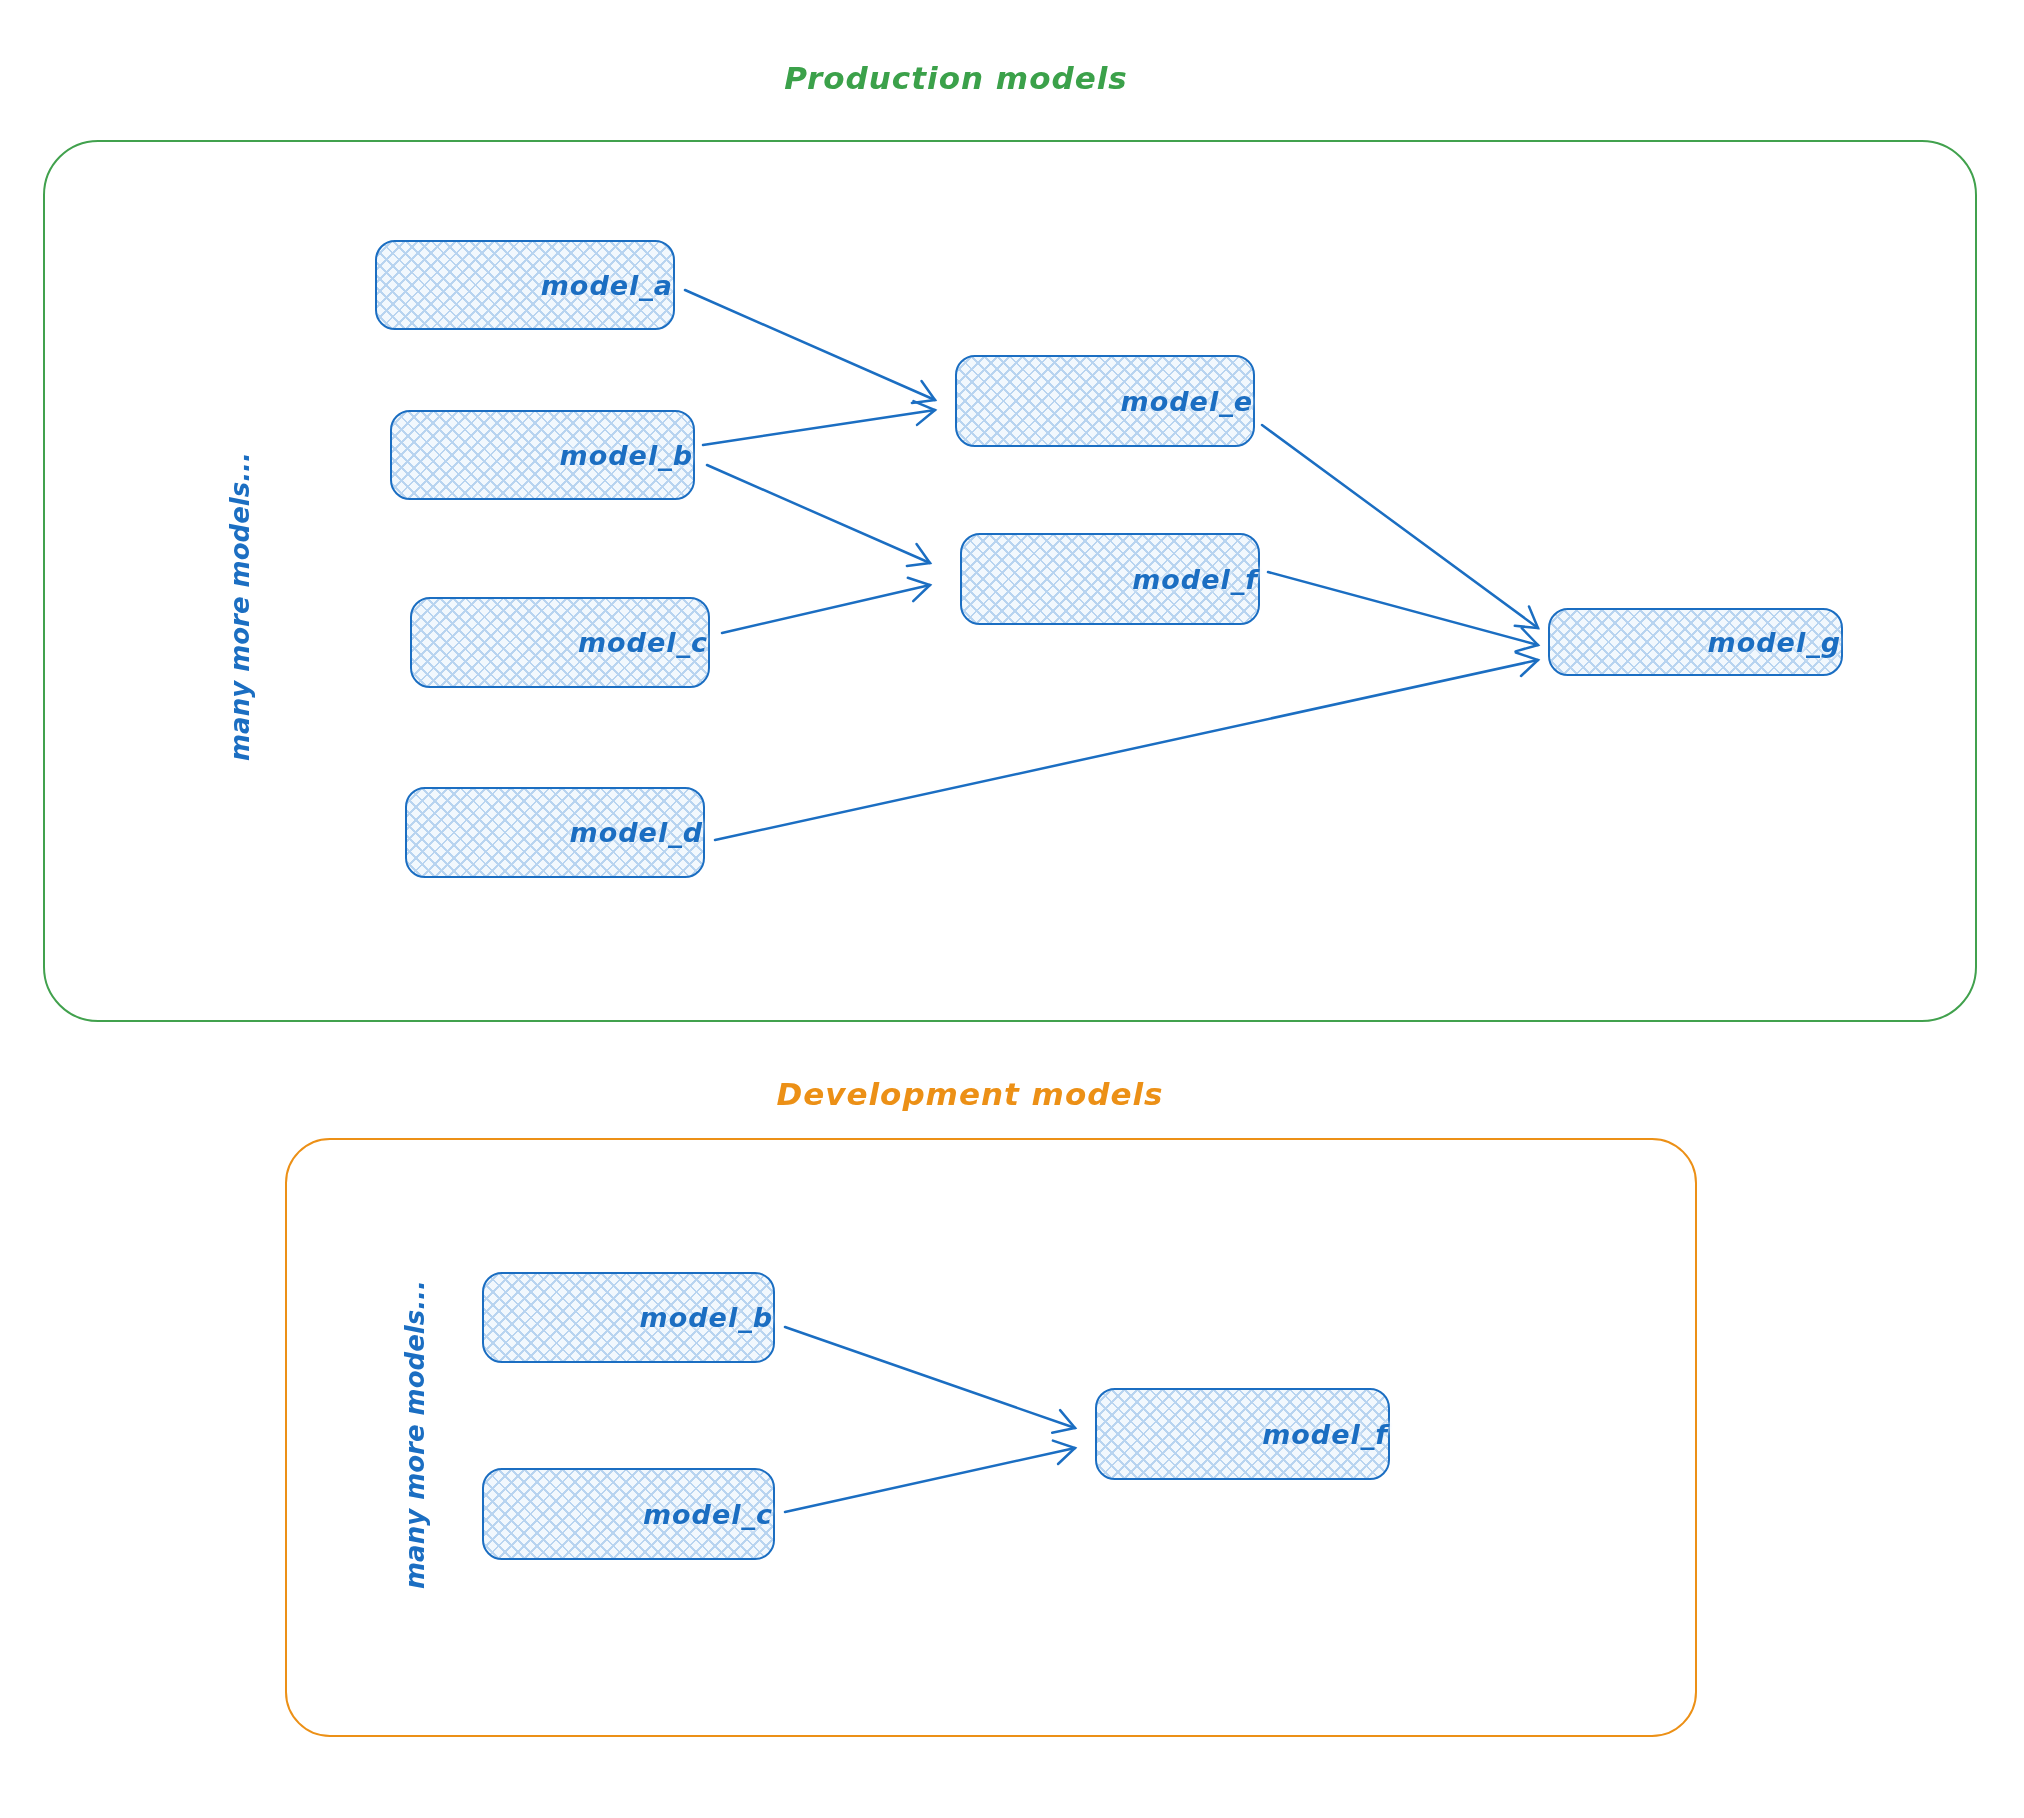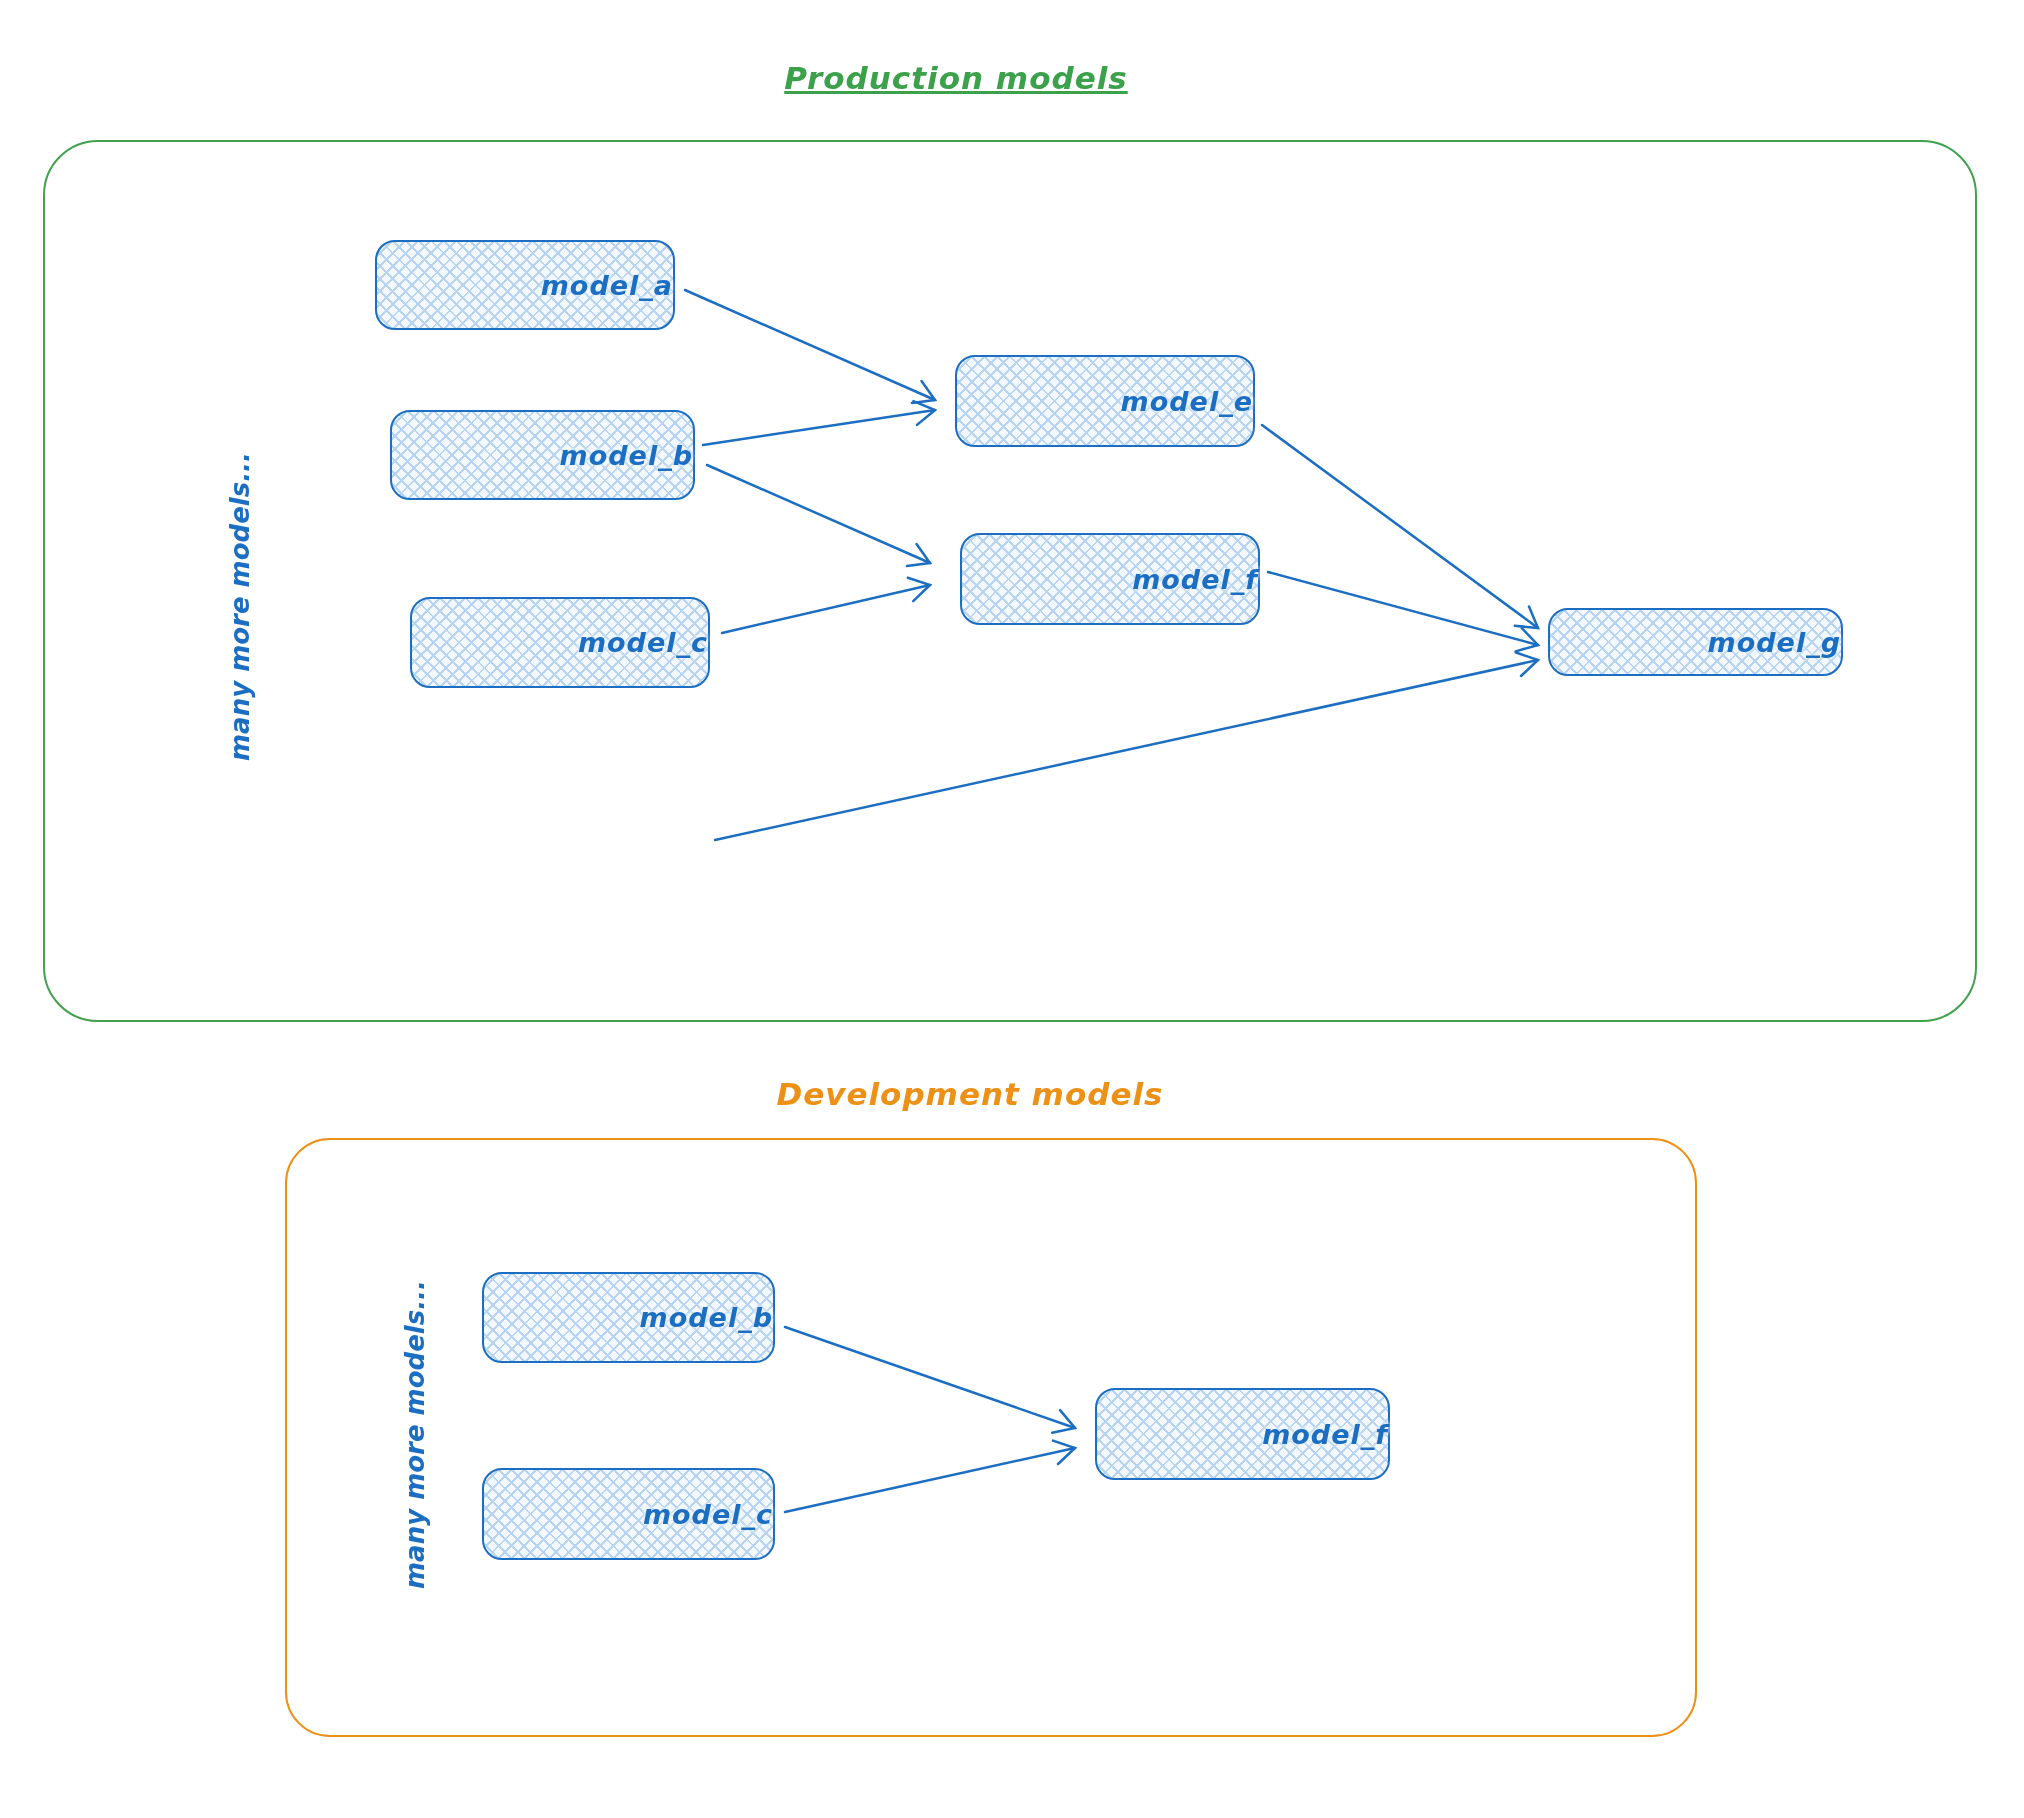--- a/index.html
+++ b/index.html
@@ -28,21 +28,21 @@
   }
   .section-title {
     position: absolute;
     transform: translateX(-50%);
     font-size: 31px;
     font-style: italic;
     font-weight: 600;
     letter-spacing: 1px;
     white-space: nowrap;
   }
-  .section-title.production { left: 956px; top: 60px; color: #3ba14a; text-decoration: underline; }
+  .section-title.production { left: 956px; top: 60px; color: #3ba14a; }
   .section-title.development { left: 970px; top: 1076px; color: #ec9016; }
   .side-label {
     position: absolute;
     width: 300px;
     text-align: center;
     transform: rotate(-90deg);
     font-size: 26px;
     font-style: italic;
     font-weight: 600;
     color: #1b6ec2;
@@ -101,20 +101,23 @@
 
   <div class="node" style="left:375px; top:240px; width:300px; height:90px">
     <span>model_a</span>
   </div>
   <div class="node" style="left:390px; top:410px; width:305px; height:90px">
     <span>model_b</span>
   </div>
   <div class="node" style="left:410px; top:597px; width:300px; height:91px">
     <span>model_c</span>
   </div>
+  <div class="node" style="left:405px; top:787px; width:300px; height:91px">
+    <span>model_d</span>
+  </div>
   <div class="node" style="left:955px; top:355px; width:300px; height:92px">
     <span>model_e</span>
   </div>
   <div class="node" style="left:960px; top:533px; width:300px; height:92px">
     <span>model_f</span>
   </div>
   <div class="node" style="left:1548px; top:608px; width:295px; height:68px">
     <span>model_g</span>
   </div>
 

